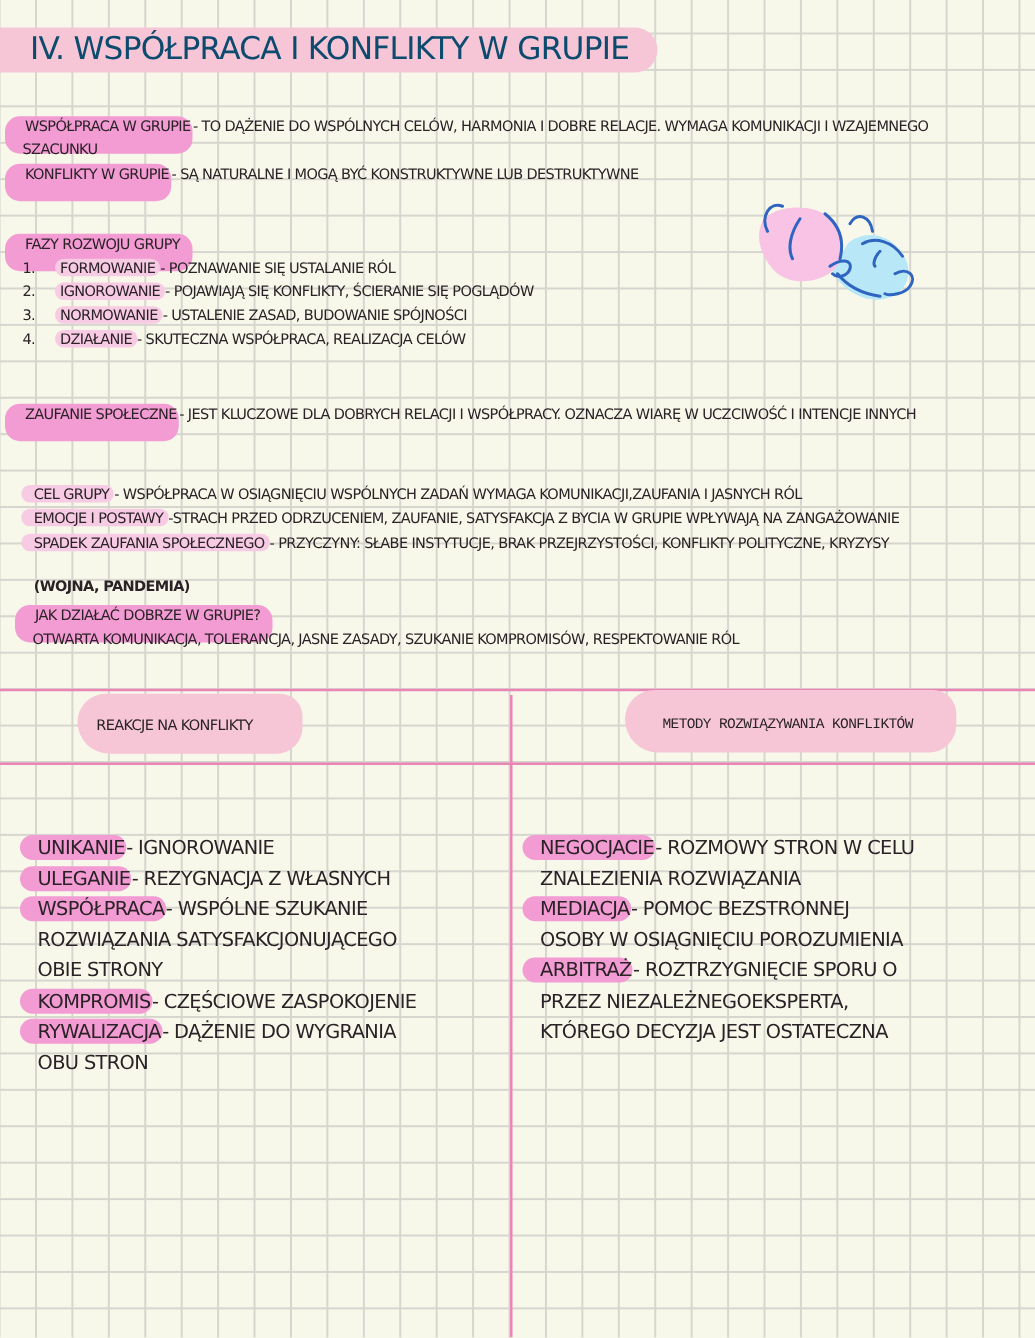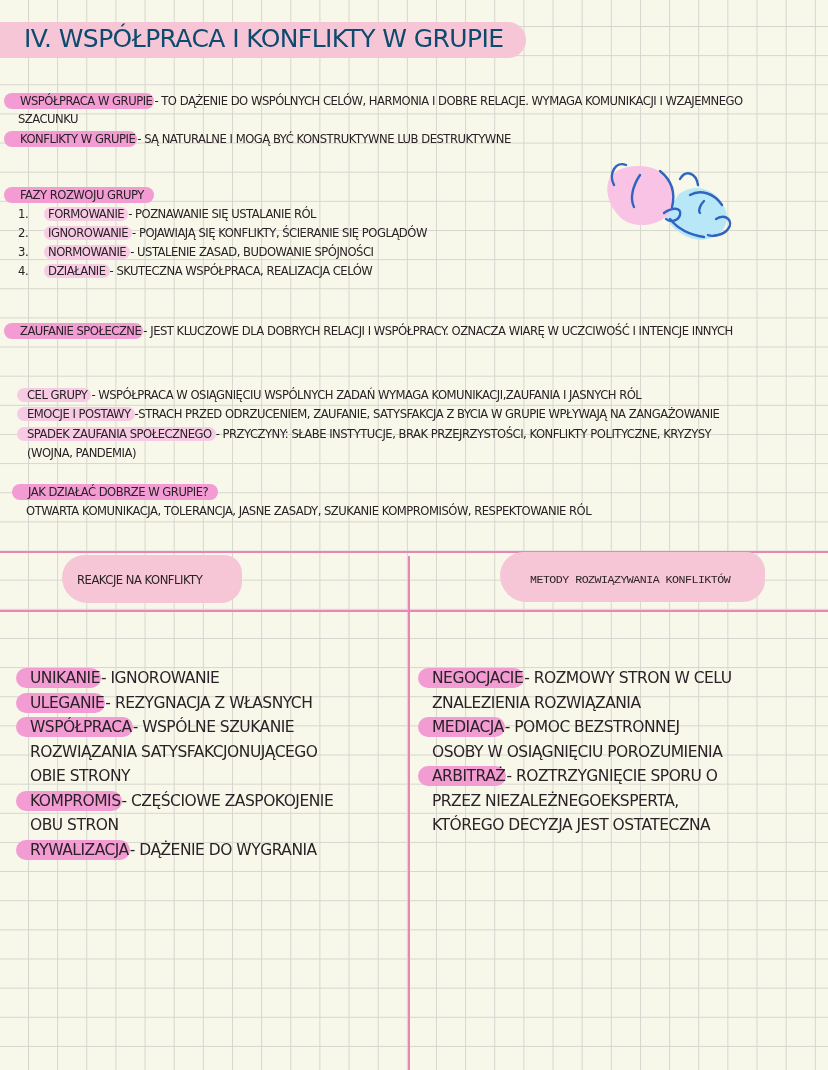--- a/index.html
+++ b/index.html
@@ -11,21 +11,21 @@
       linear-gradient(to bottom, #d6d6cf 1.3px, transparent 1.3px);
     background-size: 29.15px 29.15px;
     background-position: 28px 26px;
     font-family: "DejaVu Sans", sans-serif;
     color: #2a2226;
   }
   .abs { position: absolute; }
   .hl {
     background: #f39bd3;
     border-radius: 12px;
-    padding: 1px 2px 1px 16px;
+    padding: 1px 2px 15px 16px;
     margin-left: -14px;
   }
   .title-bar {
     left: 0; top: 22px; width: 526px; height: 36px;
     background: #f6c6d7; border-radius: 0 18px 18px 0;
   }
   .title {
     left: 24px; top: 24px; font-size: 25px; letter-spacing: -0.6px;
     font-family: "DejaVu Sans", sans-serif; color: #0c4a6e; white-space: nowrap;
   }
@@ -78,21 +78,21 @@
 
 <div class="abs small" style="left:27px; top:386px;">
   <span class="phase-hl" style="padding-left:10px;margin-left:-10px;">CEL GRUPY</span><span>- WSPÓŁPRACA W OSIĄGNIĘCIU WSPÓLNYCH ZADAŃ WYMAGA KOMUNIKACJI,ZAUFANIA I JASNYCH RÓL</span>
 </div>
 <div class="abs small" style="left:27px; top:405px;">
   <span class="phase-hl" style="padding-left:10px;margin-left:-10px;">EMOCJE I POSTAWY</span><span>-STRACH PRZED ODRZUCENIEM, ZAUFANIE, SATYSFAKCJA Z BYCIA W GRUPIE WPŁYWAJĄ NA ZANGAŻOWANIE</span>
 </div>
 <div class="abs small" style="left:27px; top:425px;">
   <span class="phase-hl" style="padding-left:10px;margin-left:-10px;">SPADEK ZAUFANIA SPOŁECZNEGO</span><span>- PRZYCZYNY: SŁABE INSTYTUCJE, BRAK PRZEJRZYSTOŚCI, KONFLIKTY POLITYCZNE, KRYZYSY</span>
 </div>
-<div class="abs small" style="left:27px; top:444px;">(WOJNA, PANDEMIA)</div>
+<div class="abs small" style="left:27px; top:460px;font-weight:bold;">(WOJNA, PANDEMIA)</div>
 
 <div class="abs small" style="left:26px; top:483px;">
   <span class="hl" style="padding-right:10px;">JAK DZIAŁAĆ DOBRZE W GRUPIE?</span>
 </div>
 <div class="abs small" style="left:26px; top:502px;">OTWARTA KOMUNIKACJA, TOLERANCJA, JASNE ZASADY, SZUKANIE KOMPROMISÓW, RESPEKTOWANIE RÓL</div>
 
 <div class="abs pinkline" style="left:0; top:551px; width:828px; height:2px;"></div>
 <div class="abs pinkline" style="left:0; top:610px; width:828px; height:2px;"></div>
 <div class="abs pinkline" style="left:408px; top:556px; width:2px; height:514px;"></div>
 
@@ -101,22 +101,22 @@
 <div class="abs blob" style="left:500px; top:552px; width:265px; height:50px;"></div>
 <div class="abs small" style="left:530px; top:570px;font-family:Liberation Mono, monospace;">METODY ROZWIĄZYWANIA KONFLIKTÓW</div>
 
 <div class="abs med" style="left:30px; top:666px;">
   <div><span class="item-hl">UNIKANIE</span><span>- IGNOROWANIE</span></div>
   <div><span class="item-hl">ULEGANIE</span><span>- REZYGNACJA Z WŁASNYCH</span></div>
   <div><span class="item-hl">WSPÓŁPRACA</span><span>- WSPÓLNE SZUKANIE</span></div>
   <div>ROZWIĄZANIA SATYSFAKCJONUJĄCEGO</div>
   <div>OBIE STRONY</div>
   <div><span class="item-hl">KOMPROMIS</span><span>- CZĘŚCIOWE ZASPOKOJENIE</span></div>
+  <div><span class="item-hl">RYWALIZACJA</span><span>- DĄŻENIE DO WYGRANIA</span></div>
   <div>OBU STRON</div>
-  <div><span class="item-hl">RYWALIZACJA</span><span>- DĄŻENIE DO WYGRANIA</span></div>
 </div>
 
 <div class="abs med" style="left:432px; top:666px;">
   <div><span class="item-hl">NEGOCJACIE</span><span>- ROZMOWY STRON W CELU</span></div>
   <div>ZNALEZIENIA ROZWIĄZANIA</div>
   <div><span class="item-hl">MEDIACJA</span><span>- POMOC BEZSTRONNEJ</span></div>
   <div>OSOBY W OSIĄGNIĘCIU POROZUMIENIA</div>
   <div><span class="item-hl">ARBITRAŻ</span><span>- ROZTRZYGNIĘCIE SPORU O</span></div>
   <div>PRZEZ NIEZALEŻNEGOEKSPERTA,</div>
   <div>KTÓREGO DECYZJA JEST OSTATECZNA</div>

